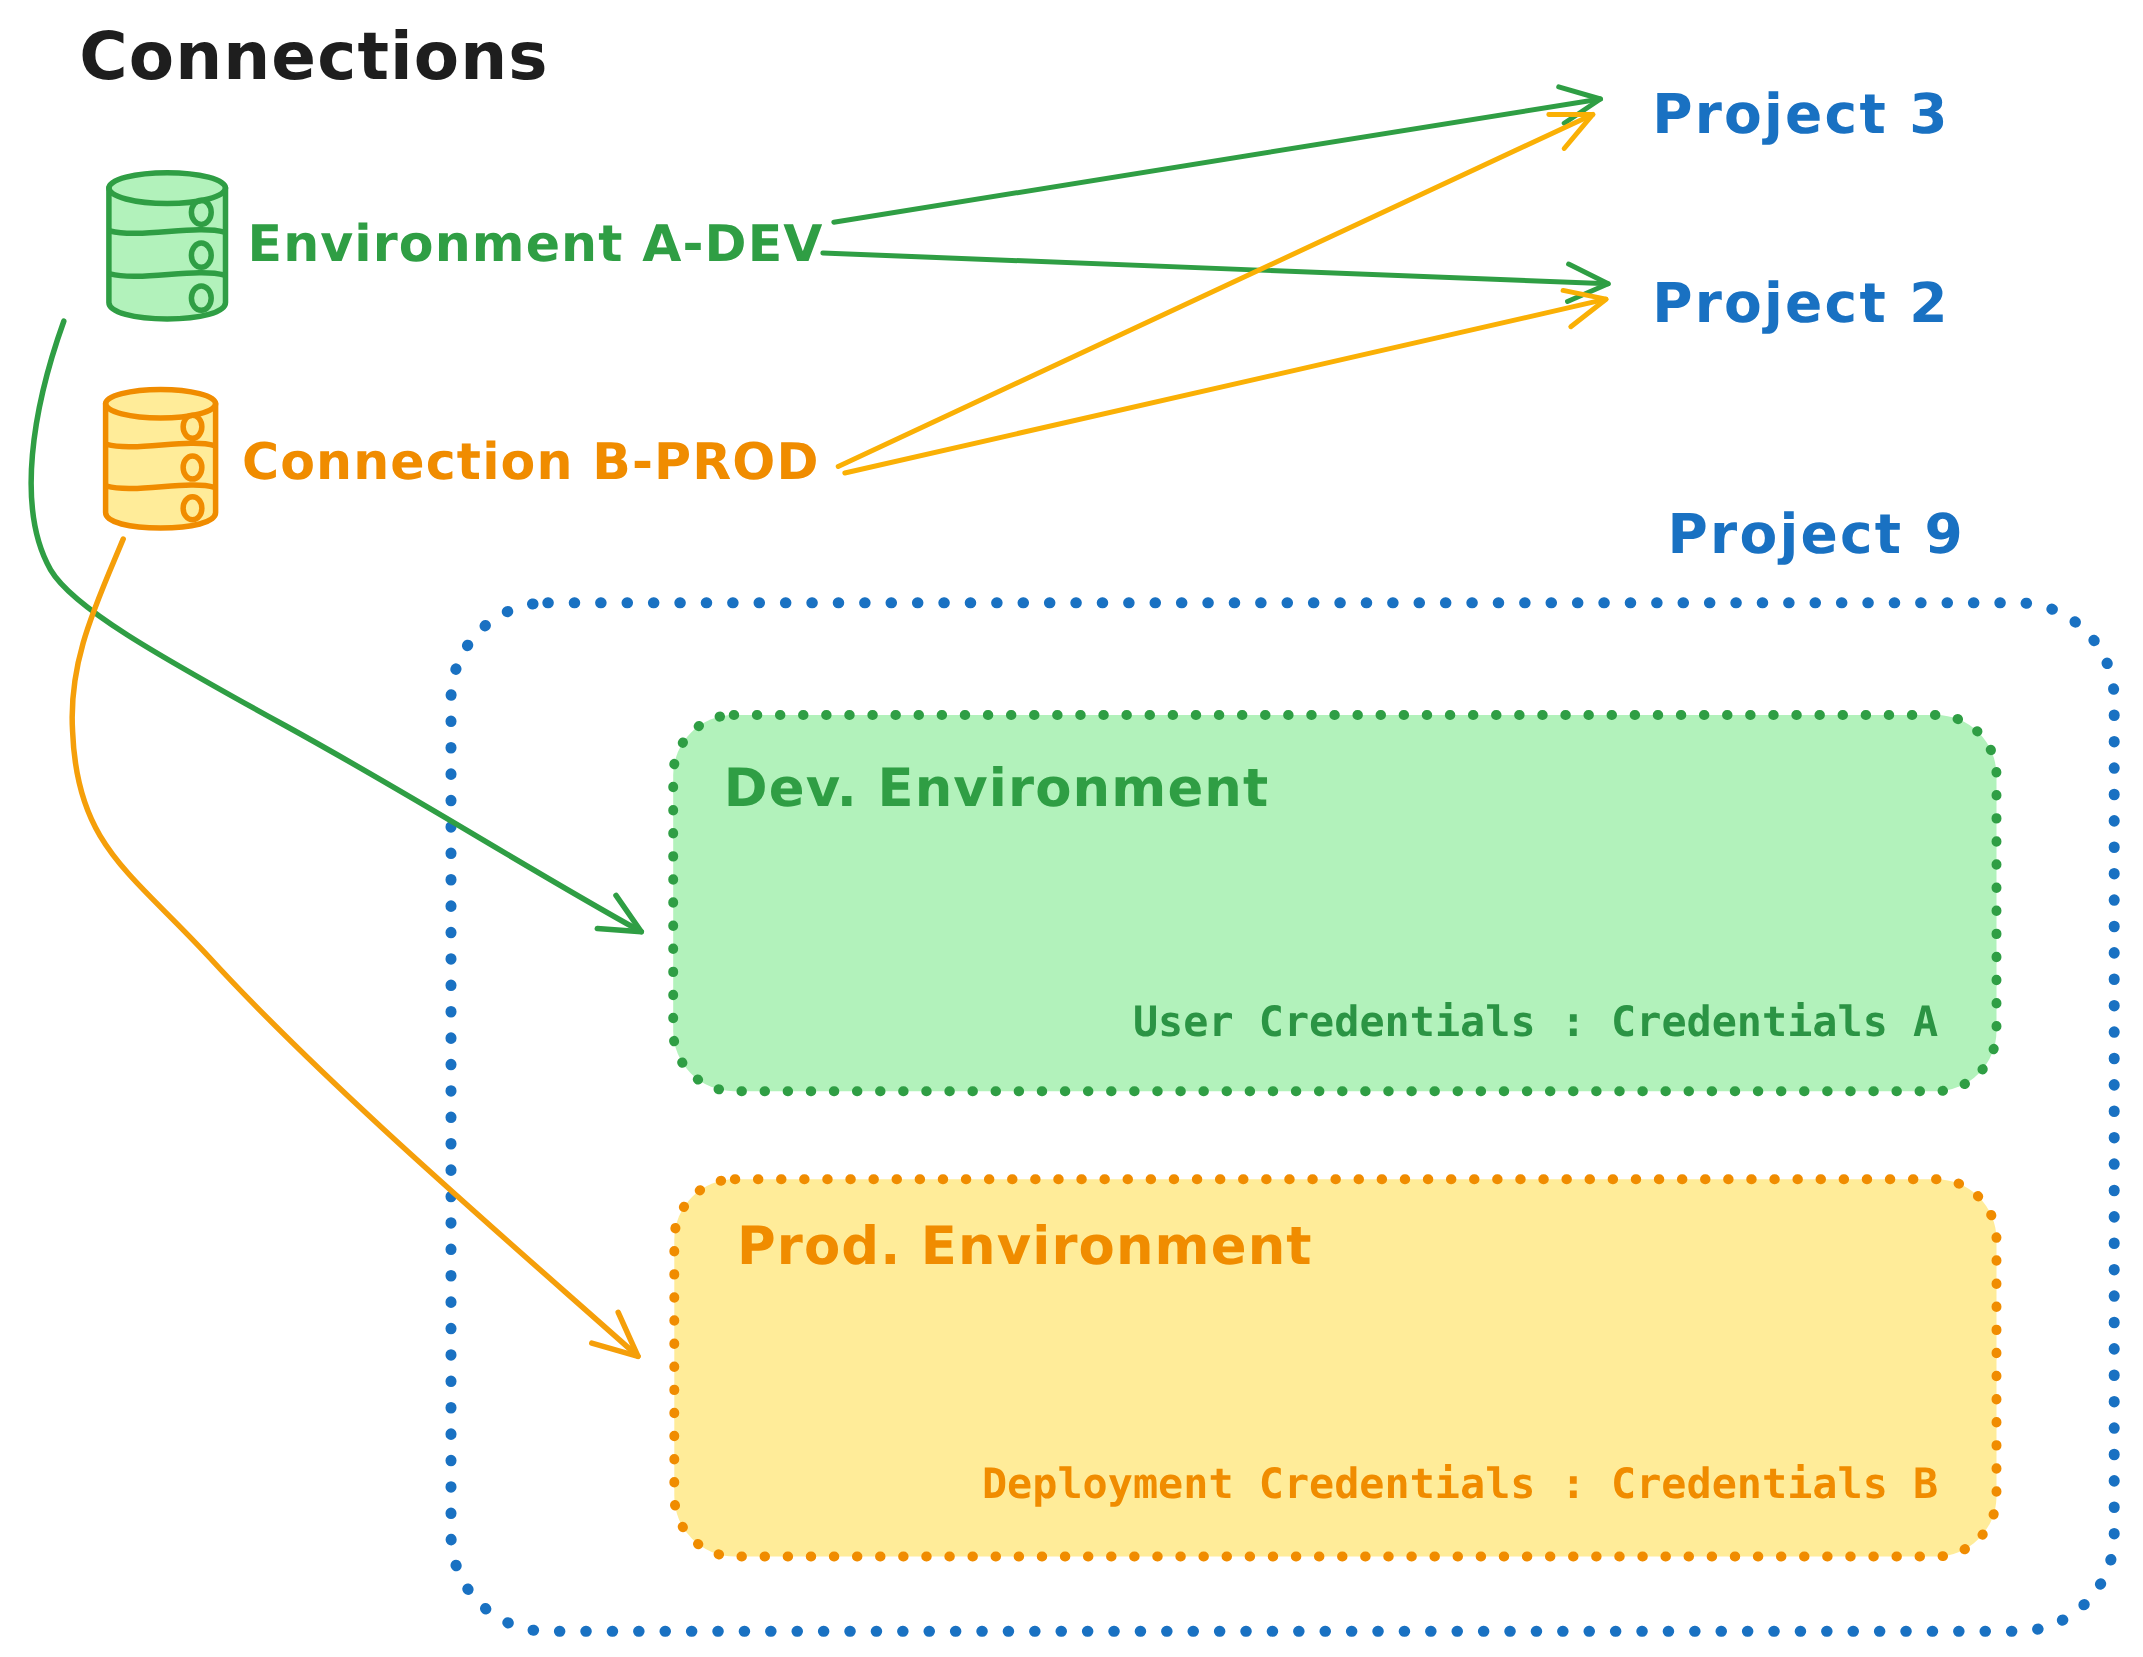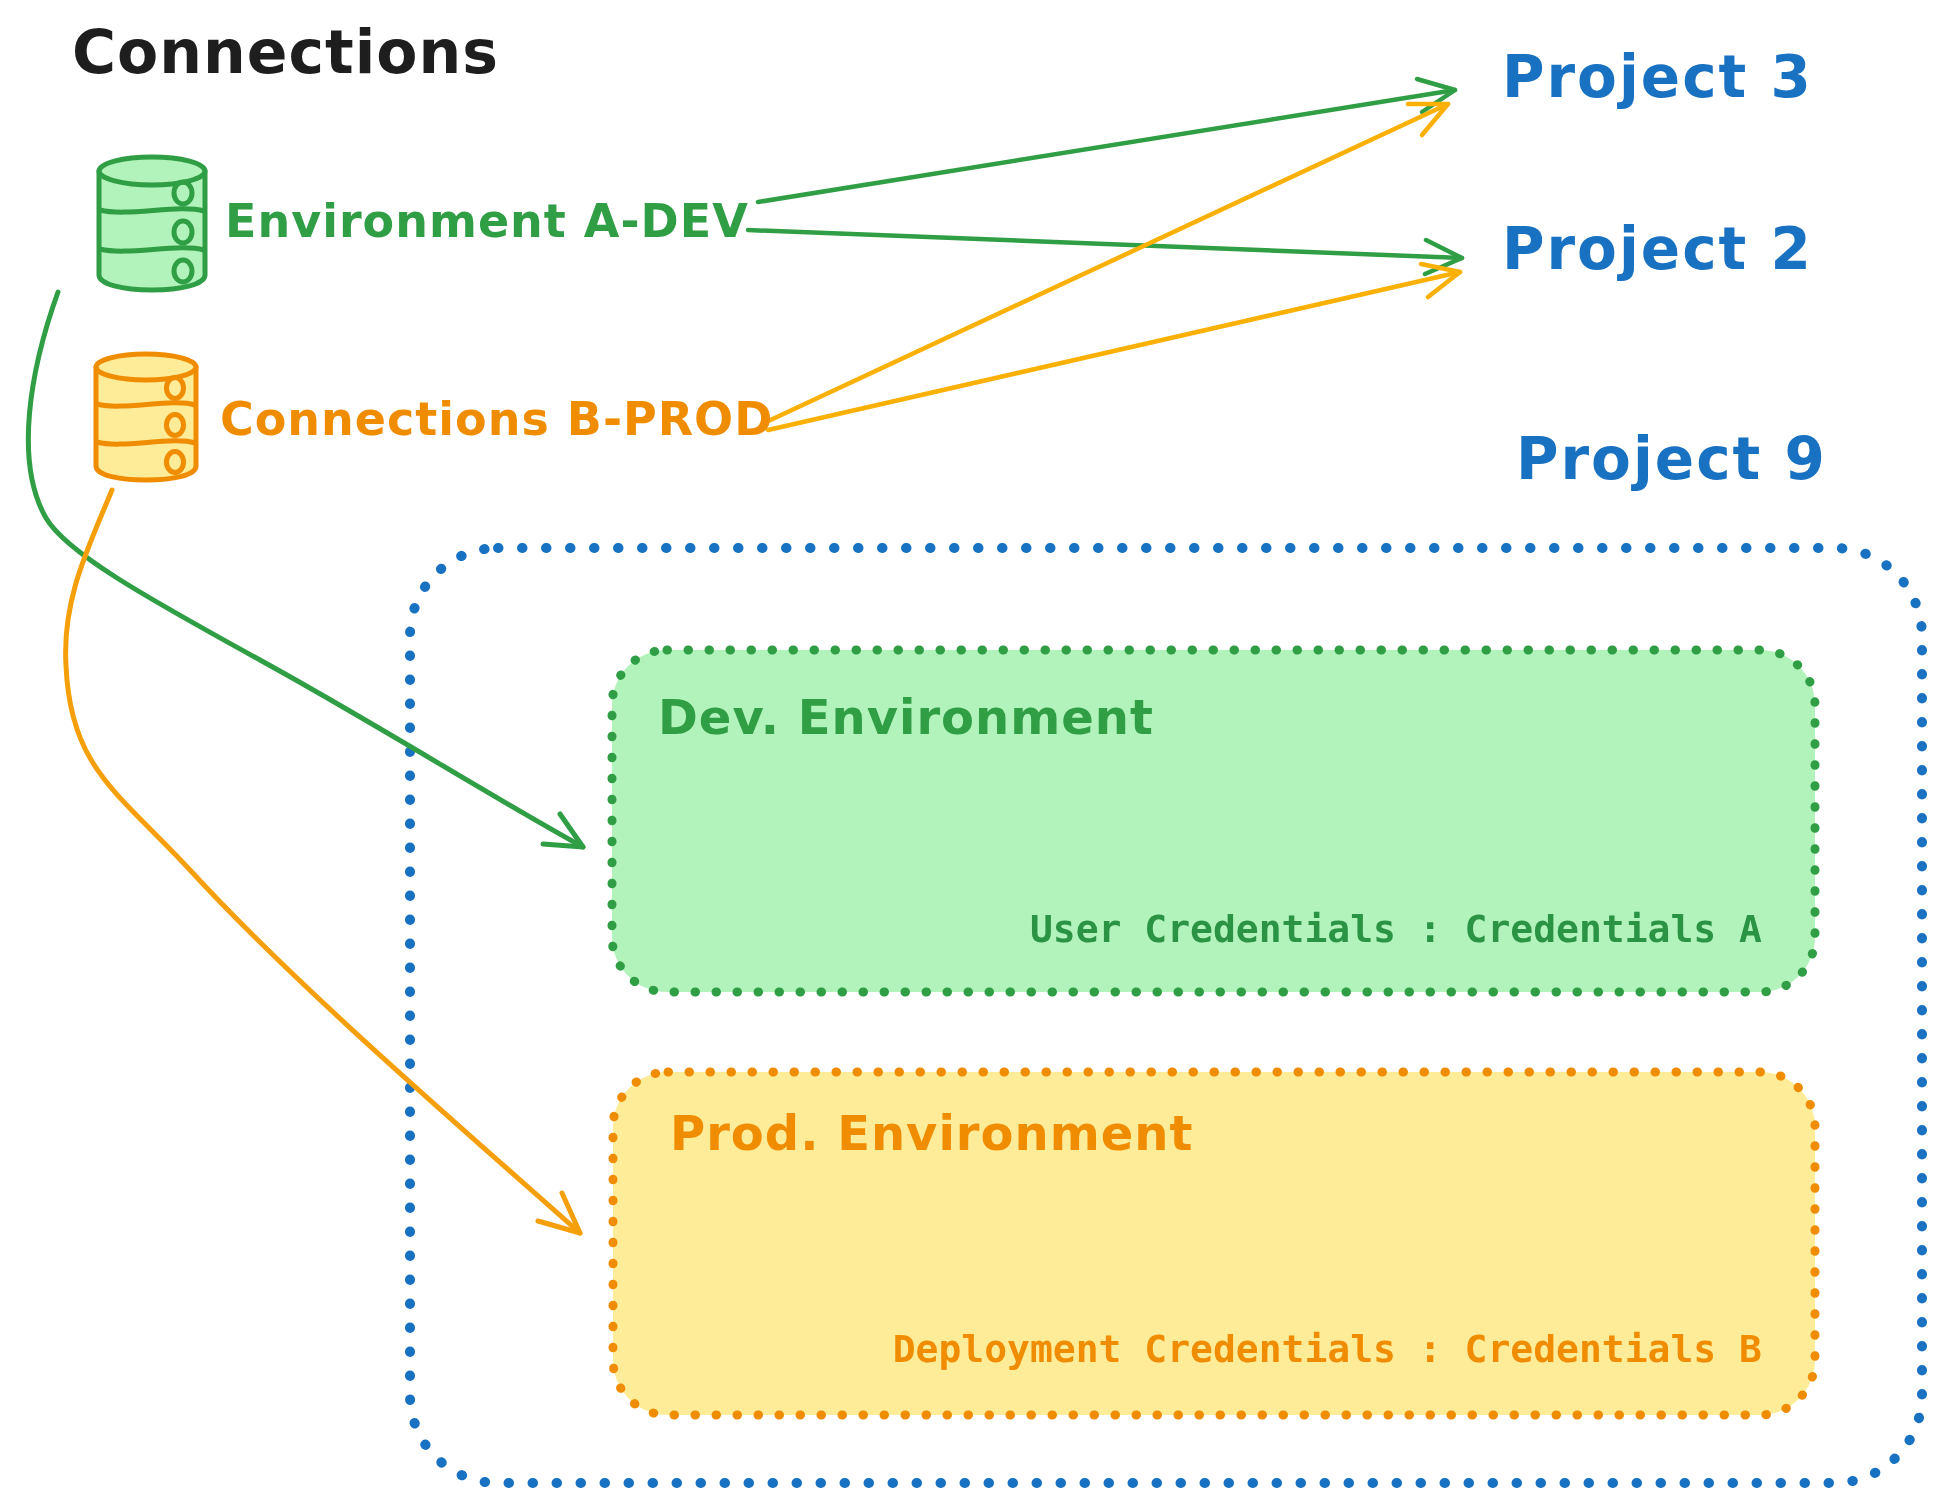--- a/index.html
+++ b/index.html
@@ -9,21 +9,21 @@
     background:#ffffff;
     overflow:hidden;
     font-family:"DejaVu Sans", sans-serif;
   }
   #shapes{position:absolute;left:0;top:0;}
   .label{position:absolute;white-space:nowrap;line-height:1.15;text-align:right;}
   .title{left:72px;top:18px;font-size:60px;font-weight:bold;color:#1e1e1e;letter-spacing:1px;}
   .conn-label{font-size:46px;font-weight:bold;letter-spacing:1px;}
   .conn-a{left:225px;top:195px;color:#2f9e44;}
   .conn-b{left:220px;top:393px;color:#f08c00;}
-  .project{font-size:58px;font-weight:bold;color:#1971c2;letter-spacing:2px;}
+  .project{font-size:50px;font-weight:bold;color:#1971c2;letter-spacing:2px;margin-top:32px;}
   .project-3{left:1502px;top:44px;}
   .project-2{left:1502px;top:216px;}
   .project-1{left:1516px;top:426px;}
   .env-title{font-size:48px;font-weight:bold;letter-spacing:1px;}
   .dev-title{left:658px;top:690px;color:#2f9e44;}
   .prod-title{left:670px;top:1106px;color:#f08c00;}
   .cred{font-family:"DejaVu Sans Mono", monospace;font-size:38px;font-weight:bold;}
   .dev-cred{right:186px;top:908px;color:#2b9444;}
   .prod-cred{right:186px;top:1328px;color:#f08c00;}
 </style>
@@ -90,21 +90,21 @@
     <g stroke="#f59f0a" stroke-width="5" fill="none" stroke-linecap="round" stroke-linejoin="round">
       <path d="M112,490 C88,548 62,600 66,665 C70,768 118,792 190,870 C300,990 470,1135 580,1233"></path>
       <polyline points="538,1221 580,1233 562,1193"></polyline>
     </g>
   </svg>
 
   <div class="label title">Connections</div>
 
   <div class="label conn-label conn-a">Environment A-DEV</div>
 
-  <div class="label conn-label conn-b">Connections B-PROD</div>
+  <div class="label conn-label conn-b">Connection B-PROD</div>
 
   <div class="label project project-3">Project 3</div>
 
   <div class="label project project-2">Project 2</div>
 
   <div class="label project project-1">Project 9</div>
 
   <div class="label env-title dev-title">Dev. Environment</div>
 
   <div class="label cred dev-cred">User Credentials : Credentials A</div>

